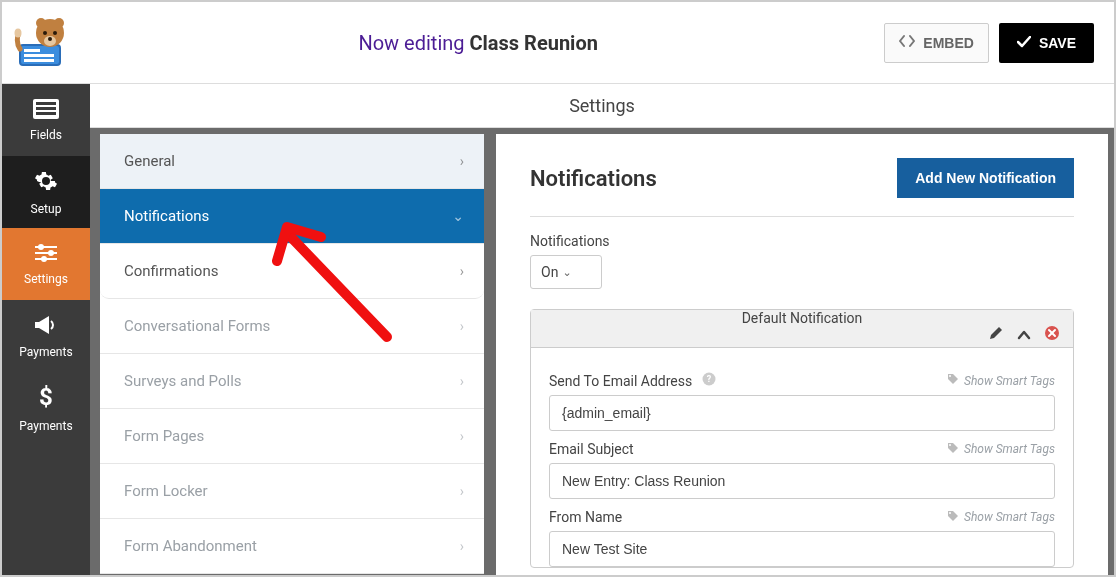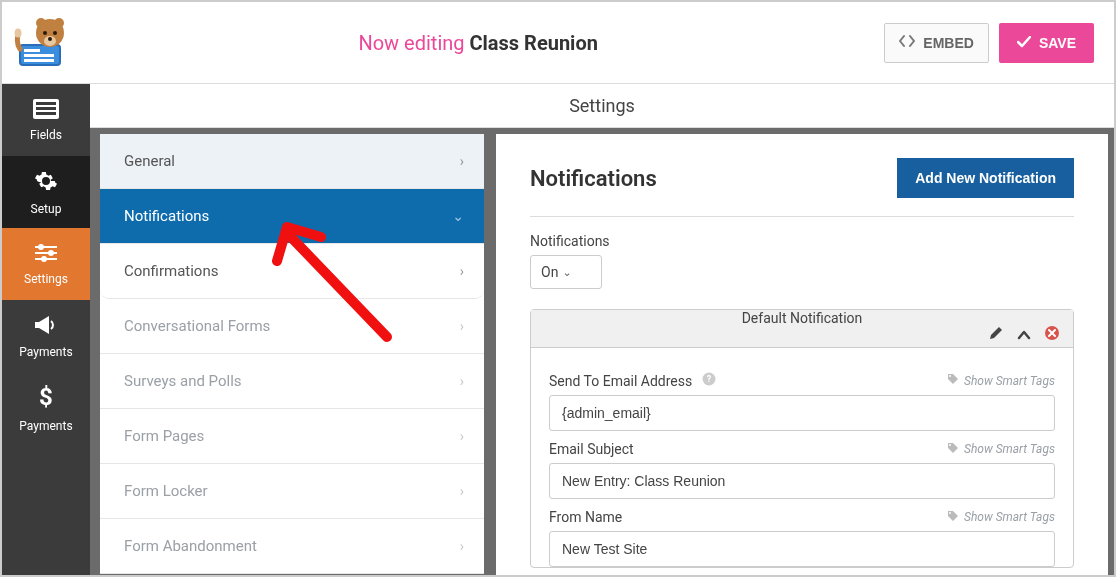--- a/index.html
+++ b/index.html
@@ -3,24 +3,24 @@
 <meta charset="utf-8">
 <style>
   * { box-sizing: border-box; margin: 0; padding: 0; }
   body { font-family: -apple-system, BlinkMacSystemFont, "Segoe UI", Roboto, Arial, sans-serif; font-size: 14px; color: #444; background:#fff; }
   .frame { width:1116px; height:577px; border:2px solid #ccc; overflow:hidden; position:relative; }
 
   
   .topbar { height:82px; border-bottom:1px solid #ddd; display:flex; align-items:center; padding:0 20px 0 10px; }
   .logo { width:60px; height:60px; display:flex; align-items:center; justify-content:center; }
   .title-area { flex:1; text-align:center; font-size:20px; color:#444; }
-  .title-area .t1 { font-weight:400; color:#ec4899;text-align:right; }
+  .title-area .t1 { font-weight:400; color:#4c1d95;text-align:right; }
   .title-area .t2 { font-weight:700; color:#333; }
   .embed-btn { height:40px; border:1px solid #ccc; background:#fafafa; color:#666; font-size:14px; font-weight:600; padding:0 14px; display:inline-flex; align-items:center; gap:8px; cursor:pointer; border-radius:2px; margin-right:10px; }
-  .save-btn { height:40px; border:none; background:#ec4899; color:#fff; font-size:14px; font-weight:700; padding:0 18px; display:inline-flex; align-items:center; gap:8px; cursor:pointer; border-radius:2px; }
+  .save-btn { height:40px; border:none; background:#000000; color:#fff; font-size:14px; font-weight:700; padding:0 18px; display:inline-flex; align-items:center; gap:8px; cursor:pointer; border-radius:2px; }
 
   
   .rail { position:absolute; top:82px; left:0; bottom:0; width:88px; background:#3b3b3b; display:flex; flex-direction:column; }
   .rail-item { height:72px; display:flex; flex-direction:column; align-items:center; justify-content:center; gap:6px; color:#fff; font-size:12px; cursor:pointer; }
   .rail-item.dark { background:#1e1e1e; }
   .rail-item.active { background:#e27730; }
   .rail-item svg { fill:#fff; }
 
   
   .secondary { position:absolute; top:82px; left:88px; right:0; height:44px; background:#fff; border-bottom:1px solid #ddd; display:flex; align-items:center; justify-content:center; font-size:18px; color:#444; }

